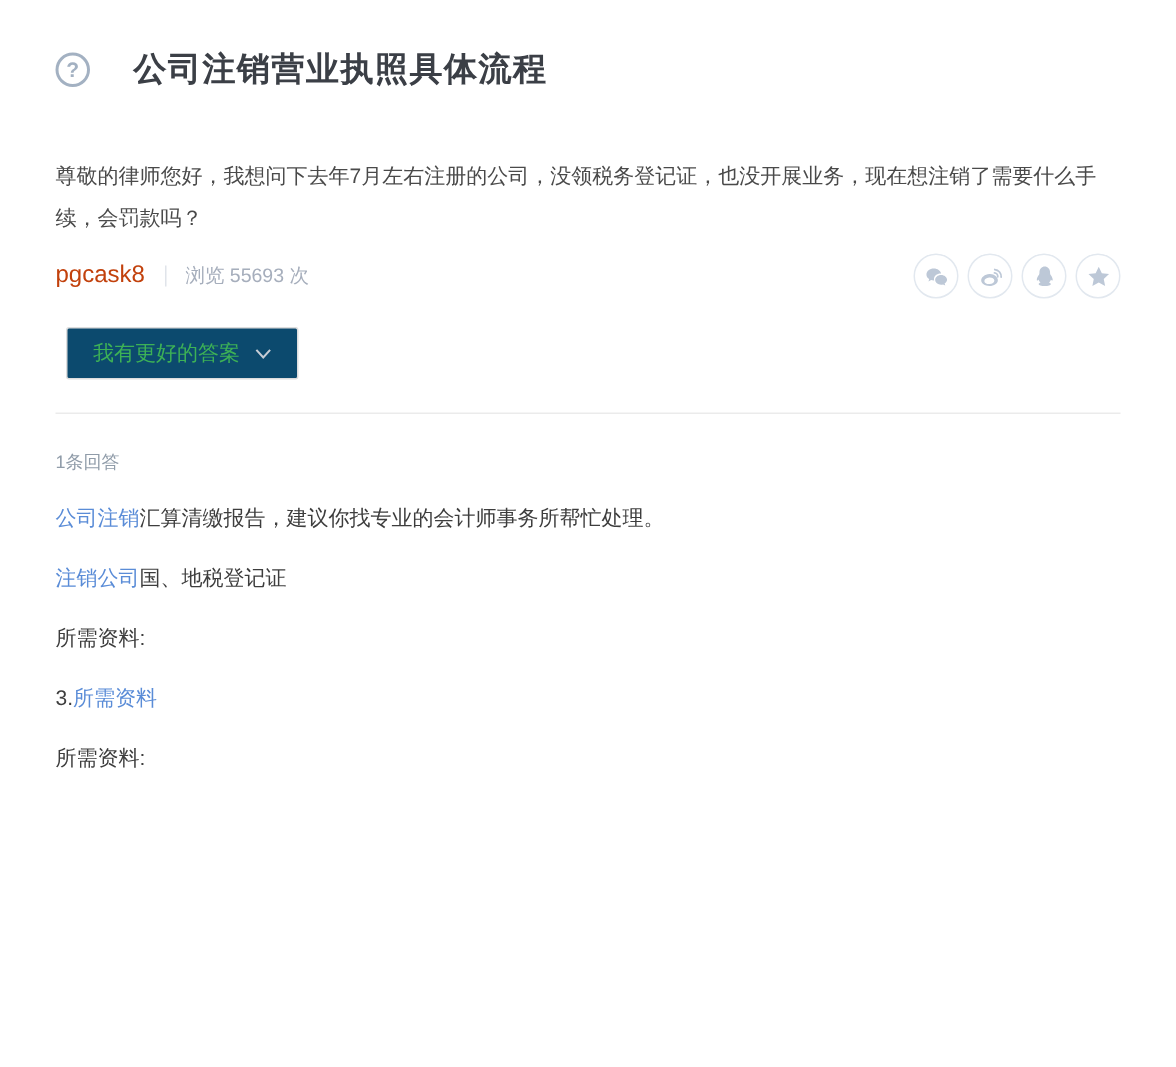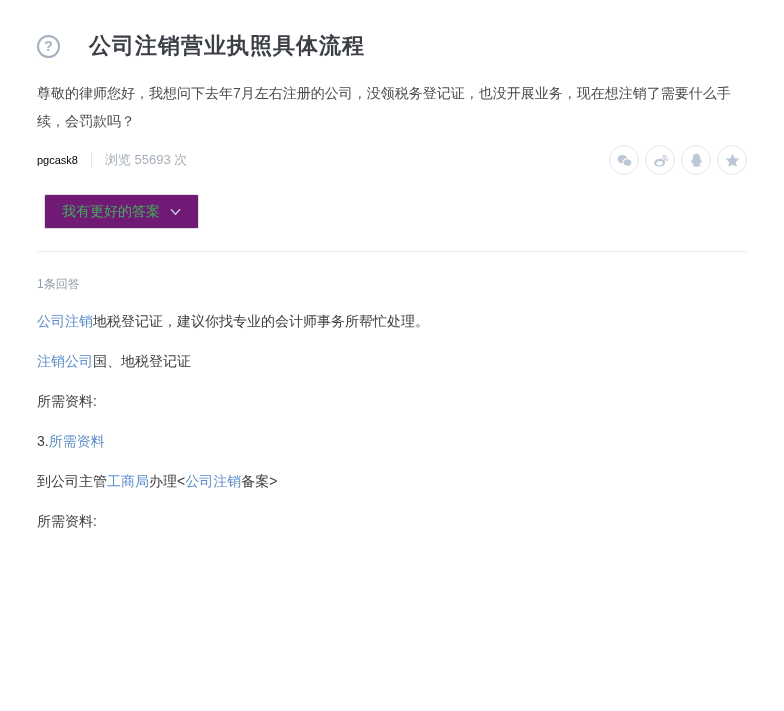--- a/index.html
+++ b/index.html
@@ -10,40 +10,40 @@
 
   .title-row { display: flex; align-items: center; gap: 13px; padding-top: 15px; }
   .q-badge {
     width: 23px; height: 23px; flex: 0 0 23px;
     border: 2px solid #a3b1c2; border-radius: 50%;
     color: #a3b1c2; font-size: 14px; font-weight: bold;
     display: flex; align-items: center; justify-content: center;
   }
   h1.page-title { margin: 16px; font-size: 22px; color: #3b3f46; font-weight: 700; letter-spacing: 1px; }
 
-  .question-body { margin-top: 2px; font-size: 14px; color: #4a4a4a; line-height: 28px; max-width: 708px; }
+  .question-body { margin-top: 26px; font-size: 14px; color: #4a4a4a; line-height: 28px; max-width: 708px; }
 
   .meta-row { margin-top: 9px; display: flex; align-items: center; height: 32px; }
-  .meta-author { color: #000000; font-size: 11px; }
+  .meta-author { color: #c2410c; font-size: 16px; }
   .meta-divider { width: 1px; height: 14px; background: #e0e4ea; margin: 0 13px; }
   .meta-views { color: #a6aebc; font-size: 13px; }
   .spacer { flex: 1; }
 
   .share-icons { display: flex; gap: 6px; }
   .circle-icon {
     width: 30px; height: 30px; border: 1px solid #e2e8ef; border-radius: 50%;
     display: flex; align-items: center; justify-content: center; cursor: pointer; background: #fff;
   }
   .circle-icon svg { width: 17px; height: 17px; fill: #bdc8d7; }
   .circle-icon svg .stroke { fill: none; stroke: #bdc8d7; stroke-width: 1.7; stroke-linecap: round; }
 
   .better-btn {
     margin-top: 18px; margin-left: 7px;
     display: inline-flex; align-items: center; gap: 10px;
-    border: 1px solid #dddddd; background: #701a75; border-radius: 2px;
+    border: 1px solid #dddddd; background: #0c4a6e; border-radius: 2px;
     height: 35px; padding: 0 17px; cursor: pointer;
   }
   .better-btn .label { color: #3db156; font-size: 14px; }
   .chev { width: 11px; height: 8px; }
 
   .divider { border: none; border-top: 1px solid #ebebeb; margin: 22px 0 0; }
 
   .answers-header { margin-top: 20px; font-size: 12px; color: #909ca9; line-height: 24px; }
 
   .answer { margin-top: 15px; }
@@ -100,22 +100,21 @@
       <svg class="chev" viewBox="0 0 12 8">
         <polyline points="1,1 6,6.5 11,1" fill="none" stroke="#c6ccd5" stroke-width="1.5"></polyline>
       </svg>
     </button>
 
     <hr class="divider">
 
     <div class="answers-header">1条回答</div>
 
     <div class="answer">
-      <p><a class="lnk">公司注销</a><span>地税登记证，建议你找专业的会计师事务所帮忙处理。</span></p>
+      <p><a class="lnk">公司注销</a><span>汇算清缴报告，建议你找专业的会计师事务所帮忙处理。</span></p>
       <p><a class="lnk">注销公司</a><span>国、地税登记证</span></p>
       <p><span>所需资料:</span></p>
       <p><span>3.</span><a class="lnk">所需资料</a></p>
-      <p><span>到公司主管</span><a class="lnk">工商局</a><span>办理&lt;</span><a class="lnk">公司注销</a><span>备案&gt;</span></p>
       <p><span>所需资料:</span></p>
     </div>
 
   </div>
 </div>
 
 </body></html>

